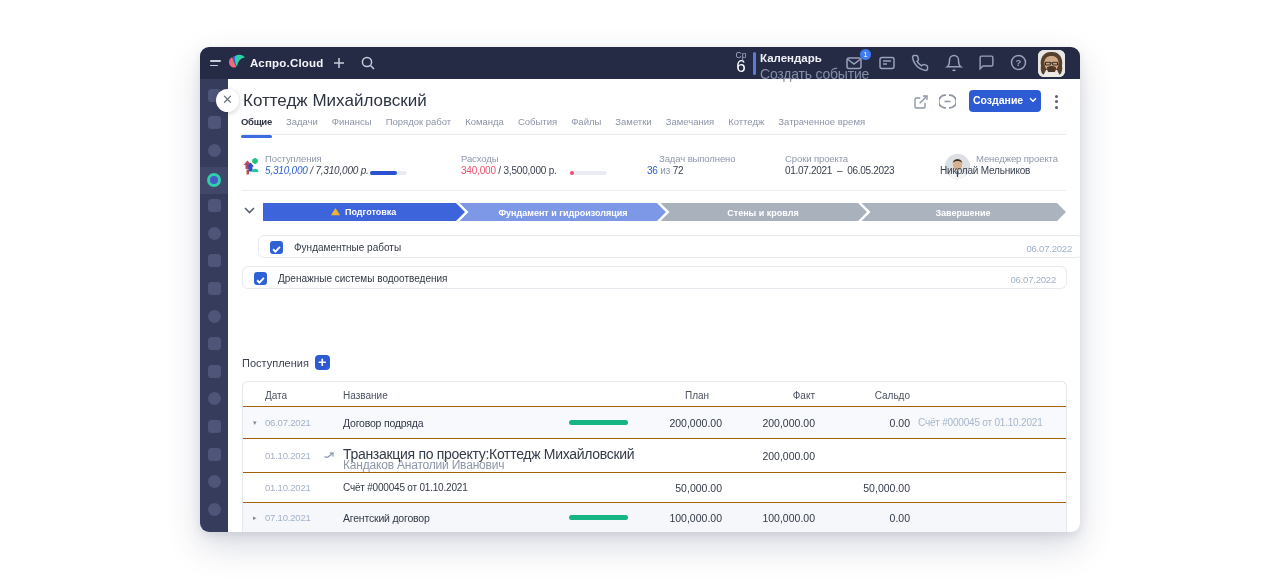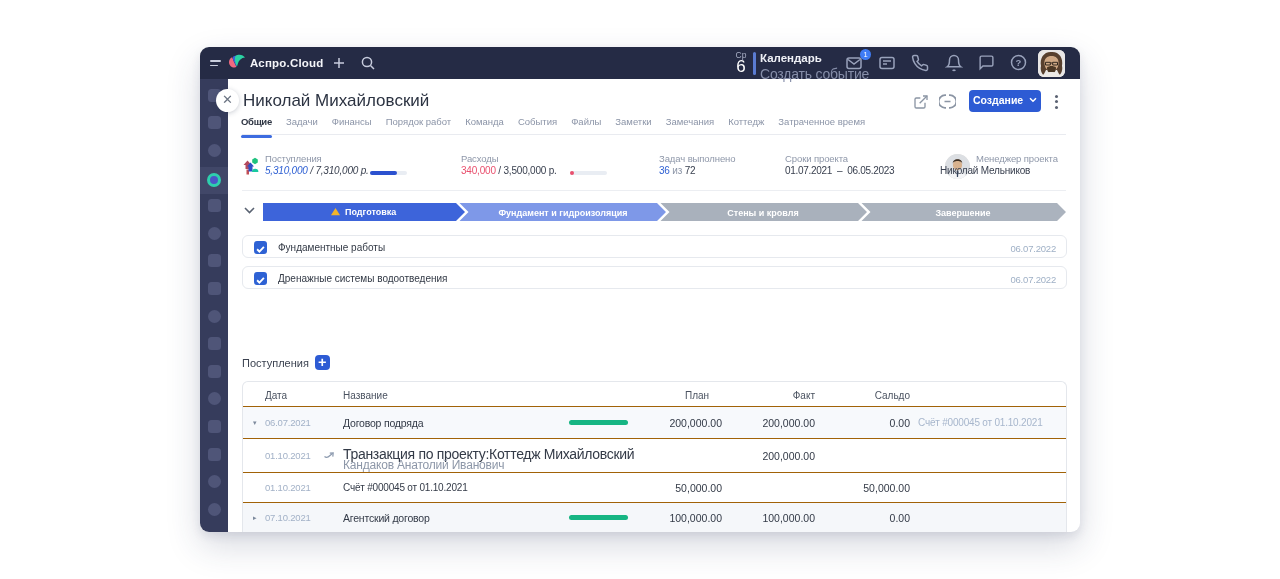--- a/index.html
+++ b/index.html
@@ -147,21 +147,21 @@
       <div class="sic" style="top:258.0px;"></div>
       <div class="sic" style="top:285.5px;"></div>
       <div class="sic c" style="top:313.0px;"></div>
       <div class="sic" style="top:340.5px;"></div>
       <div class="sic" style="top:368.5px;"></div>
       <div class="sic c" style="top:396.0px;"></div>
       <div class="sic c" style="top:423.5px;"></div>
     </div>
 
   <div class="xcircle">✕</div>
-  <div class="title">Николай Михайловский</div>
+  <div class="title">Коттедж Михайловский</div>
   <svg class="abs" style="left:713px;top:47px;" width="16" height="16" viewBox="0 0 24 24" fill="none" stroke="#8b95a4" stroke-width="2">
       <path d="M18 13v6a2 2 0 0 1-2 2H5a2 2 0 0 1-2-2V8a2 2 0 0 1 2-2h6"></path>
       <path d="M15 3h6v6"></path>
       <path d="M10 14L21 3"></path>
     </svg>
   <svg class="abs" style="left:739px;top:47px;" width="17" height="15" viewBox="0 0 17 15" fill="none" stroke="#8b95a4" stroke-width="1.7">
       <path d="M7 1.2 H6 a6.3 6.3 0 0 0 0 12.6 H7"></path>
       <path d="M10 1.2 h1 a6.3 6.3 0 0 1 0 12.6 H10"></path>
       <path d="M5.5 7.5h6"></path>
     </svg>
@@ -201,21 +201,21 @@
   <div class="sval" style="left:65px;font-style:italic;"><span class="blue">5,310,000</span> / 7,310,000 р.</div>
   <div class="track" style="left:170px;width:37px;">
       <i class="fill" style="width:27px;"></i>
     </div>
   <div class="slabel" style="left:261px;">Расходы</div>
   <div class="sval" style="left:261px;"><span class="red">340,000</span> / 3,500,000 р.</div>
   <div class="track" style="left:370px;width:37px;">
       <i class="fill" style="width:4px;background:#e9506e;"></i>
     </div>
   <div class="slabel" style="left:459px;">Задач выполнено</div>
-  <div class="sval" style="left:459px;"><span class="blue">36</span> <span class="gray">из</span> 72</div>
+  <div class="sval" style="left:447px;"><span class="blue">36</span> <span class="gray">из</span> 72</div>
   <div class="slabel" style="left:585px;">Сроки проекта</div>
   <div class="sval" style="left:585px;letter-spacing:-0.3px;">01.07.2021&nbsp; –&nbsp; 06.05.2023</div>
   <div class="mgr-av">
     <svg width="25" height="25" viewBox="0 0 25 25">
       <rect width="25" height="25" fill="#dcdfe3"></rect>
       <ellipse cx="12.5" cy="11" rx="4.6" ry="5.2" fill="#d8b28e"></ellipse>
       <path d="M7.6 9.5 C7.6 4.5 17.4 4.5 17.4 9.5 L17 7.6 C15.8 5.4 9.2 5.4 8 7.6Z" fill="#3d2f22"></path>
       <path d="M7.7 10.2 C7.4 6 17.6 6 17.3 10.2 C17.5 7.3 15.5 5.3 12.5 5.3 C9.5 5.3 7.5 7.3 7.7 10.2Z" fill="#3d2f22"></path>
       <path d="M3.5 25 C4.5 18.5 9 17 12.5 17 C16 17 20.5 18.5 21.5 25Z" fill="#f4f5f7"></path>
       <path d="M11.6 17 L13.4 17 L13.1 23 L11.9 23Z" fill="#39475f"></path>
@@ -233,21 +233,21 @@
     <polygon points="196.5,0 394,0 403,9 394,18 196.5,18 205.5,9" fill="#7e98e8"></polygon>
     <polygon points="397.5,0 595,0 604,9 595,18 397.5,18 406.5,9" fill="#a9b1bc"></polygon>
     <polygon points="598.5,0 794,0 803,9 794,18 598.5,18 607.5,9" fill="#abb3be"></polygon>
     <path d="M68 12.2 L72.5 5 L77 12.2 Z" fill="#f2b42c"></path>
     <text x="82" y="12.3" font-size="9" font-weight="bold" fill="#fff" font-family="Liberation Sans">Подготовка</text>
     <text x="300" y="12.5" font-size="9" font-weight="bold" fill="#fff" text-anchor="middle" font-family="Liberation Sans">Фундамент и гидроизоляция</text>
     <text x="500" y="12.5" font-size="9" font-weight="bold" fill="#fff" text-anchor="middle" font-family="Liberation Sans">Стены и кровля</text>
     <text x="700" y="12.5" font-size="9" font-weight="bold" fill="#fff" text-anchor="middle" font-family="Liberation Sans">Завершение</text>
   </svg>
 
-  <div class="chk-row" style="top:188px;">
+  <div class="chk-row" style="top:188px;margin-left:16px;">
     <div class="cbox"><svg width="12.5" height="12.5" viewBox="0 0 12 12" fill="none" stroke="#fff" stroke-width="1.8">
           <path d="M3 6l2.2 2.2L9.5 3.8"></path>
         </svg></div>
     <div class="chk-lab">Фундаментные работы</div>
     <div class="chk-date">06.07.2022</div>
   </div>
   <div class="chk-row" style="top:219px;">
     <div class="cbox"><svg width="12.5" height="12.5" viewBox="0 0 12 12" fill="none" stroke="#fff" stroke-width="1.8">
           <path d="M3 6l2.2 2.2L9.5 3.8"></path>
         </svg></div>

